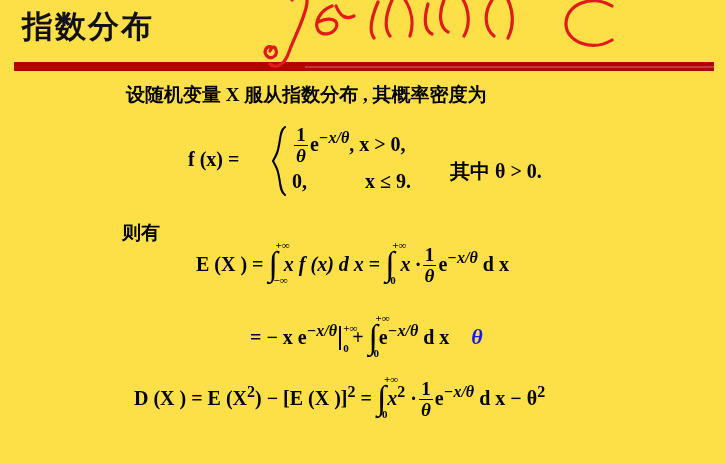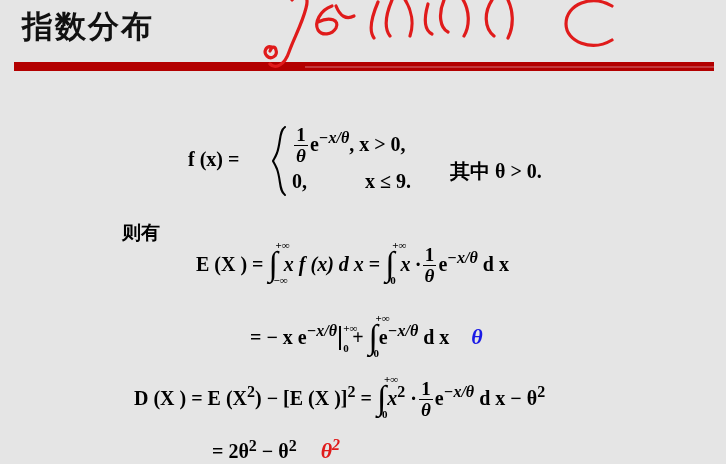--- a/index.html
+++ b/index.html
@@ -4,21 +4,21 @@
 <style>
   html, body {
     margin: 0;
     padding: 0;
     background: #ffffff;
   }
   #page {
     position: relative;
     width: 726px;
     height: 464px;
-    background: #e5e5e5;
+    background: #fde047;
     overflow: hidden;
     font-family: "Liberation Serif", serif;
     color: #000000;
   }
 
   
   .title {
     position: absolute;
     left: 22px;
     top: 6px;
@@ -214,20 +214,21 @@
       <path d="M428 10 C 424 24, 424 36, 432 40"></path>
       <path d="M444 6 C 438 20, 440 34, 448 38"></path>
       <path d="M462 4 C 470 16, 470 32, 464 42"></path>
       <path d="M492 6 C 484 18, 484 34, 494 42"></path>
       <path d="M506 2 C 514 16, 514 32, 508 44"></path>
 
       <path d="M612 12 C 592 0, 566 10, 566 30 C 566 48, 592 58, 612 46"></path>
     </g>
   </svg>
 
+  <div class="line cn" style="left:126px; top:82px;">设随机变量 X 服从指数分布 , 其概率密度为</div>
 
   <div class="line math" style="left:188px; top:148px;">f (x) =</div>
 
   <div class="piece">
     <svg class="brace" viewBox="0 0 16 70" xmlns="http://www.w3.org/2000/svg">
       <path d="M13 1 C 7 5, 9 16, 5 27 C 3 32, 2 33, 1 35 C 2 37, 3 38, 5 43 C 9 54, 7 65, 13 69" fill="none" stroke="#000" stroke-width="2.1" stroke-linecap="round" stroke-linejoin="round"></path>
     </svg>
 
     <div class="piece-row" style="left:20px; top:0px;">
       <span class="frac">
@@ -269,19 +270,14 @@
 
   <div class="line math" style="left:134px; top:380px;">
     <span>D (X ) = E (X</span><span class="sup">2</span><span>) − [E (X )]</span><span class="sup">2</span>
     <span>=</span>
     <span class="intg">∫<span class="lim-up">+∞</span><span class="lim-dn">0</span></span><i class="v">x</i><span class="sup">2</span><span> ·</span><span class="frac">
       <span class="num">1</span>
       <span class="den" style="font-style:italic;">θ</span>
     </span><span>e</span><span class="sup" style="font-style:italic;">−x/θ</span><span> d x − θ</span><span class="sup">2</span>
   </div>
 
-  <div class="line math" style="left:212px; top:436px;">
-    <span>= 2θ</span><span class="sup">2</span><span> − θ</span><span class="sup">2</span>
-    <span style="display:inline-block; width:14px;"></span>
-    <span class="answer-red"><span>θ</span><span class="sup">2</span></span>
-  </div>
 
 </div>
 
 </body></html>

